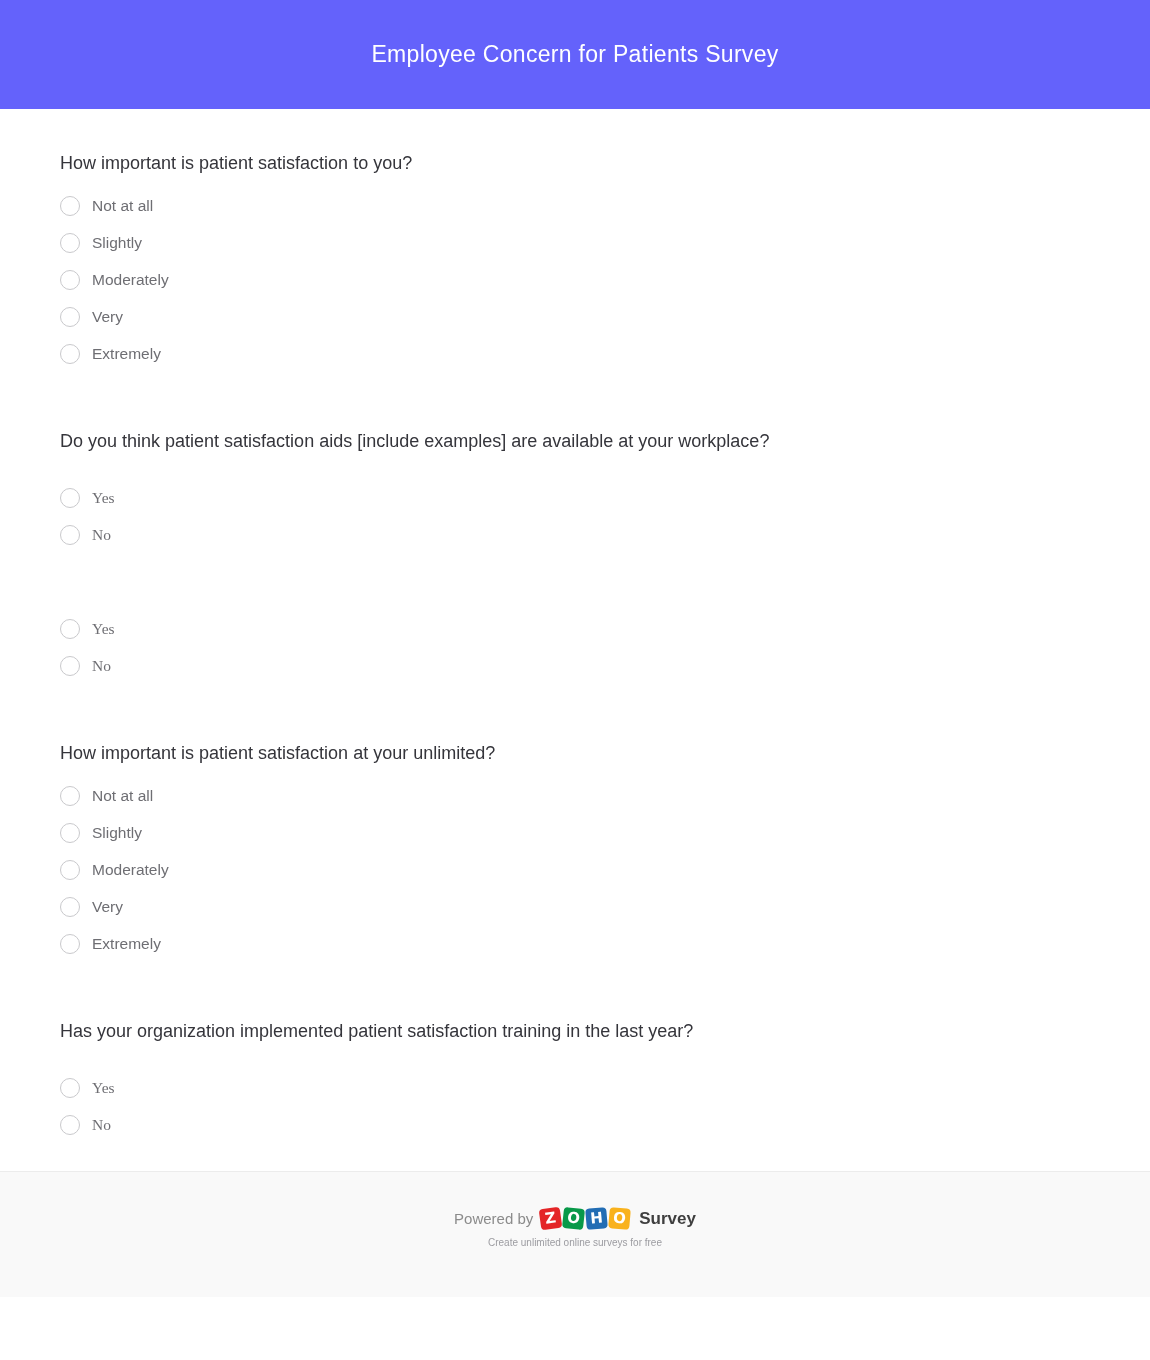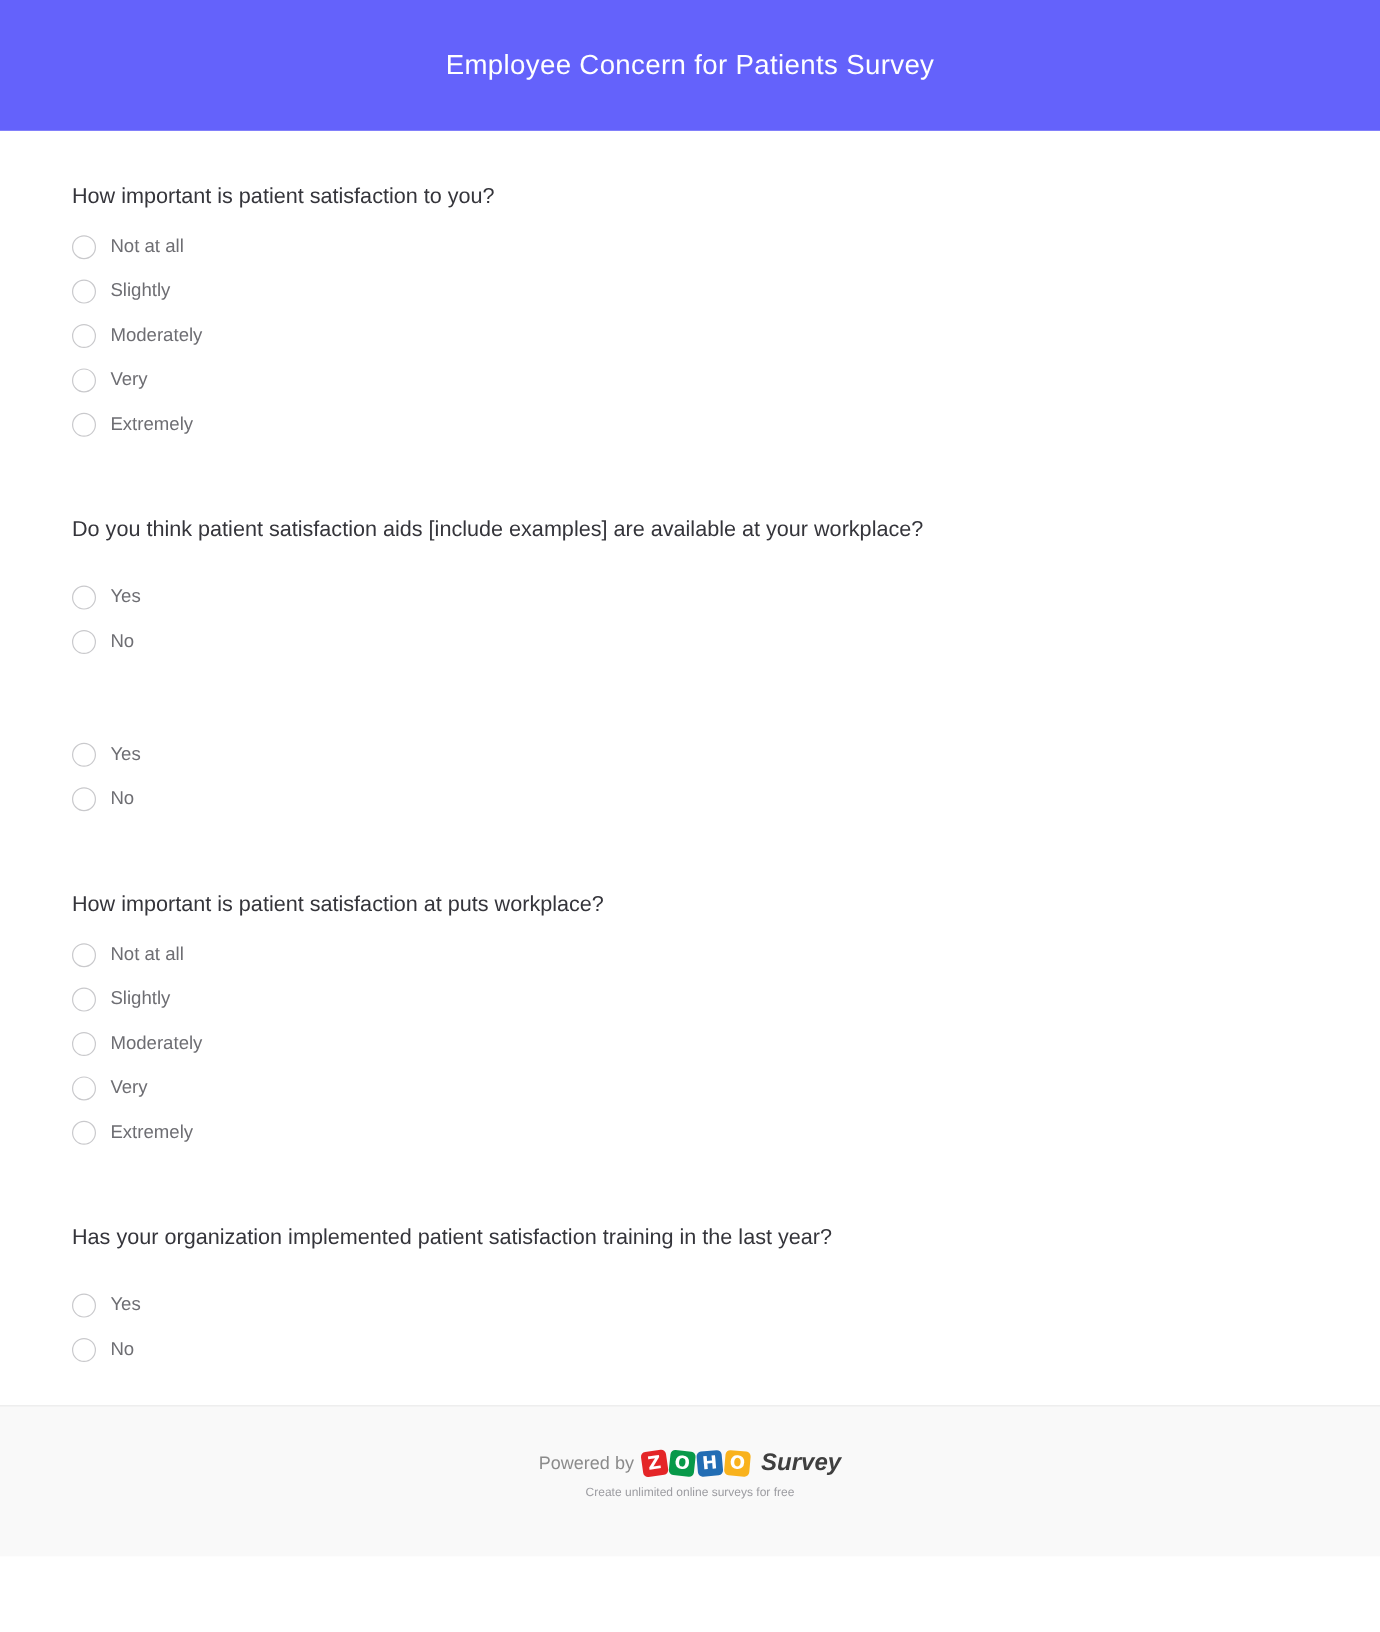--- a/index.html
+++ b/index.html
@@ -22,21 +22,21 @@
   }
 
   
   main { padding:42px 44px 28px 60px; }
   .question { margin-bottom:57px; }
   .question:last-child { margin-bottom:0; }
   .q-title {
     font-size:18px; line-height:24px; font-weight:400; color:#35353b;
   }
   .options { margin-top:12px; }
-  .options.yesno { margin-top:26px; }
+  .options.yesno { margin-top:26px;font-family:Liberation Serif, serif; }
   .opt {
     display:flex; align-items:center; height:37px; cursor:pointer;
   }
   .radio {
     width:20px; height:20px; flex:0 0 20px;
     border:1px solid #c9c9cc; border-radius:50%;
     background:#ffffff;
   }
   .opt-label {
     margin-left:12px; font-size:15.5px; color:#6e6e73;
@@ -56,21 +56,21 @@
   .tile {
     width:21px; height:21px; border-radius:4px;
     color:#ffffff; font-weight:700; font-size:15px; line-height:21px;
     display:inline-flex; align-items:center; justify-content:center;
     font-family:"DejaVu Sans","Liberation Sans",sans-serif;
   }
   .tile-z  { background:#e42527; transform:rotate(-8deg); }
   .tile-o1 { background:#089949; transform:rotate(6deg); }
   .tile-h  { background:#226db4; transform:rotate(-5deg); }
   .tile-o2 { background:#f9b21d; transform:rotate(5deg); }
-  .brand-suffix { font-size:20px; font-weight:700; color:#3f3f3f; margin-left:2px;font-style:italic; }
+  .brand-suffix { font-size:17px; font-weight:700; color:#3f3f3f; margin-left:2px; }
   .tagline {
     margin-top:8px; font-size:10px; color:#9c9ca1;
     text-decoration:none; cursor:pointer;
   }
 </style>
 </head>
 <body>
 
 <header class="banner">
   <h1>Employee Concern for Patients Survey</h1>
@@ -125,21 +125,21 @@
         <span class="opt-label">Yes</span>
       </label>
       <label class="opt">
         <span class="radio"></span>
         <span class="opt-label">No</span>
       </label>
     </div>
   </section>
 
   <section class="question">
-    <div class="q-title">How important is patient satisfaction at puts workplace?</div>
+    <div class="q-title">How important is patient satisfaction at your unlimited?</div>
     <div class="options">
       <label class="opt">
         <span class="radio"></span>
         <span class="opt-label">Not at all</span>
       </label>
       <label class="opt">
         <span class="radio"></span>
         <span class="opt-label">Slightly</span>
       </label>
       <label class="opt">

